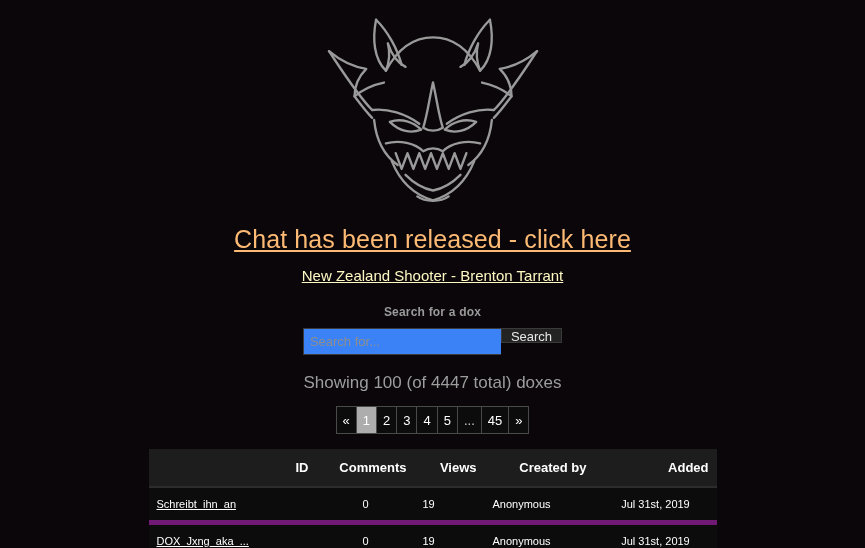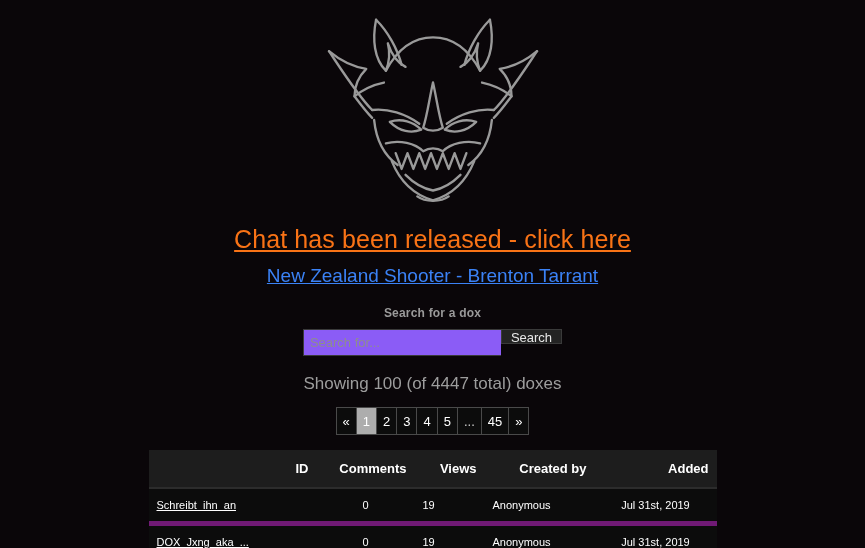--- a/index.html
+++ b/index.html
@@ -39,35 +39,35 @@
 
   
   .headline-wrap {
     text-align: center;
     margin-top: 6px;
   }
   .headline-link {
     display: inline-block;
     font-size: 25px;
     line-height: 30px;
-    color: #f97316;
+    color: #fdba74;
     text-decoration: underline;
     font-weight: 400;
     letter-spacing: 0.1px;
     cursor: pointer;
   }
   .sub-link-wrap {
     text-align: center;
     margin-top: 12px;
   }
   .sub-link {
     display: inline-block;
-    font-size: 19px;
+    font-size: 15px;
     line-height: 19px;
-    color: #3b82f6;
+    color: #fef9c3;
     text-decoration: underline;
     cursor: pointer;
   }
 
   
   .search-section {
     margin-top: 20px;
     text-align: center;
   }
   .search-label {
@@ -79,21 +79,21 @@
   .search-bar {
     margin-top: 9px;
     display: flex;
     justify-content: center;
     align-items: stretch;
   }
   .search-input {
     width: 198px;
     height: 27px;
     box-sizing: border-box;
-    background: #8b5cf6;
+    background: #3b82f6;
     border: 1px solid #3a3a3a;
     border-right: none;
     color: #ffffff;
     font-family: "Liberation Sans", sans-serif;
     font-size: 13px;
     padding: 0 6px;
     outline: none;
     border-radius: 0;
   }
   .search-input::placeholder {

